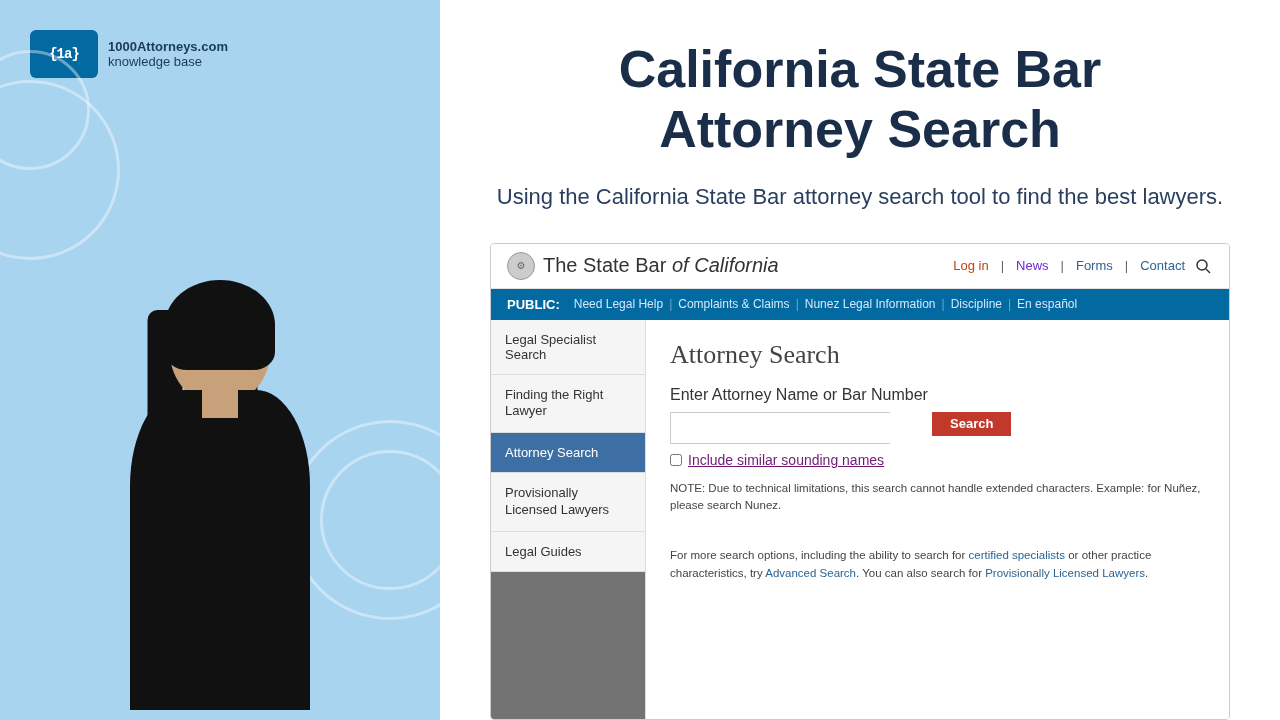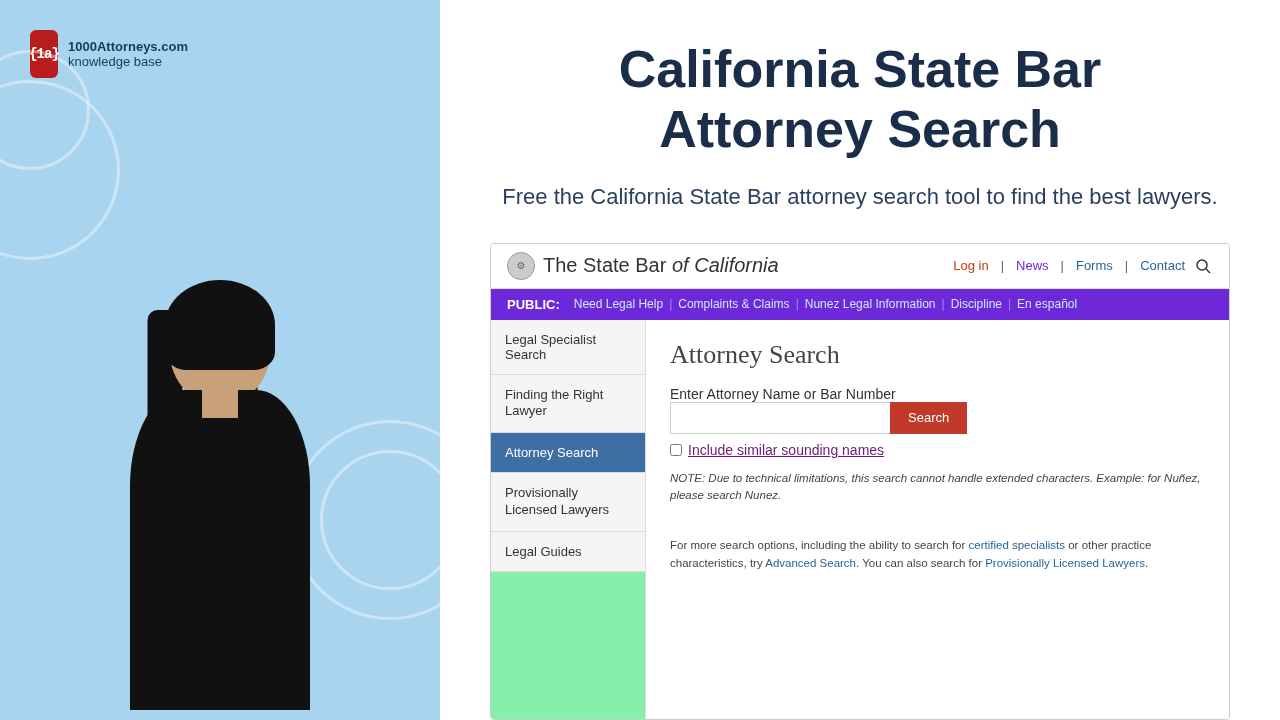--- a/index.html
+++ b/index.html
@@ -25,23 +25,23 @@
     }
 
     .logo-area {
       display: flex;
       align-items: center;
       gap: 10px;
       margin-bottom: 20px;
     }
 
     .logo-badge {
-      width: 28px;
+      width: 68px;
       height: 48px;
-      background-color: #b91c1c;
+      background-color: #0369a1;
       border-radius: 6px;
       display: flex;
       align-items: center;
       justify-content: center;
       color: white;
       font-size: 14px;
       font-weight: bold;
       font-family: 'Courier New', monospace;
       letter-spacing: -1px;
     }
@@ -200,21 +200,21 @@
       width: 20px;
       height: 20px;
       display: flex;
       align-items: center;
       justify-content: center;
       cursor: pointer;
     }
 
     
     .site-navbar {
-      background: #6d28d9;
+      background: #0369a1;
       padding: 8px 16px;
       display: flex;
       align-items: center;
       gap: 6px;
     }
 
     .nav-public {
       font-size: 13px;
       font-weight: bold;
       color: white;
@@ -235,21 +235,21 @@
     
     .site-content {
       display: flex;
       flex: 1;
       background: white;
     }
 
     
     .site-sidebar {
       width: 155px;
-      background: #86efac;
+      background: #737373;
       border-right: 1px solid #ddd;
       padding: 0;
       flex-shrink: 0;
     }
 
     .sidebar-item {
       padding: 12px 14px;
       font-size: 13px;
       color: #333;
       cursor: pointer;
@@ -271,50 +271,52 @@
 
     .attorney-search-title {
       font-size: 26px;
       font-weight: normal;
       color: #444;
       margin-bottom: 16px;
       font-family: Georgia, serif;
     }
 
     .search-label {
-      font-size: 14px;
+      font-size: 16px;
       color: #333;
+      margin-bottom: 8px;
     }
 
     .search-row {
       display: flex;
       gap: 0;
       margin-bottom: 8px;
     }
 
     .search-input {
       flex: 1;
       max-width: 220px;
       height: 32px;
       border: 1px solid #ccc;
       border-right: none;
       padding: 0 8px;
       font-size: 13px;
       outline: none;
     }
 
     .search-button {
-      height: 32px;
+      height: 24px;
       padding: 0 18px;
       background: #c0392b;
       color: white;
       border: none;
       cursor: pointer;
       font-size: 13px;
-      font-weight: normal;
+      font-weight: bold;
+      margin-left: 42px;
     }
 
     .checkbox-row {
       display: flex;
       align-items: center;
       gap: 6px;
       margin-bottom: 12px;
     }
 
     .checkbox-row input[type="checkbox"] {
@@ -326,21 +328,20 @@
       font-size: 14px;
       color: #701a75;
       text-decoration: underline;
     }
 
     .note-text {
       font-size: 11.5px;
       color: #444;
       line-height: 1.5;
       margin-bottom: 8px;
-      font-style: italic;
     }
 
     .info-text {
       font-size: 11.5px;
       color: #444;
       line-height: 1.6;
       margin-top: 32px;
     }
 
     .info-text a, .link-text {
@@ -381,21 +382,21 @@
       <div style="position:absolute; top:108px; left:50%; transform:translateX(-50%); width:36px; height:30px; background:#c8a07a; z-index:2;"></div>
     </div>
   </div>
 </div>
 
 <div class="right-panel">
   <h1 class="main-title">
     <span>California State Bar</span><br>
     <span>Attorney Search</span>
   </h1>
-  <p class="subtitle">Free the California State Bar attorney search tool to find the best lawyers.</p>
+  <p class="subtitle">Using the California State Bar attorney search tool to find the best lawyers.</p>
 
   <div class="site-mockup">
 
     <div class="site-topbar">
       <div class="site-logo-area">
         <div class="site-logo-icon">⚙</div>
         <span class="site-logo-text">
           The State Bar <em>of California</em>
         </span>
       </div>

